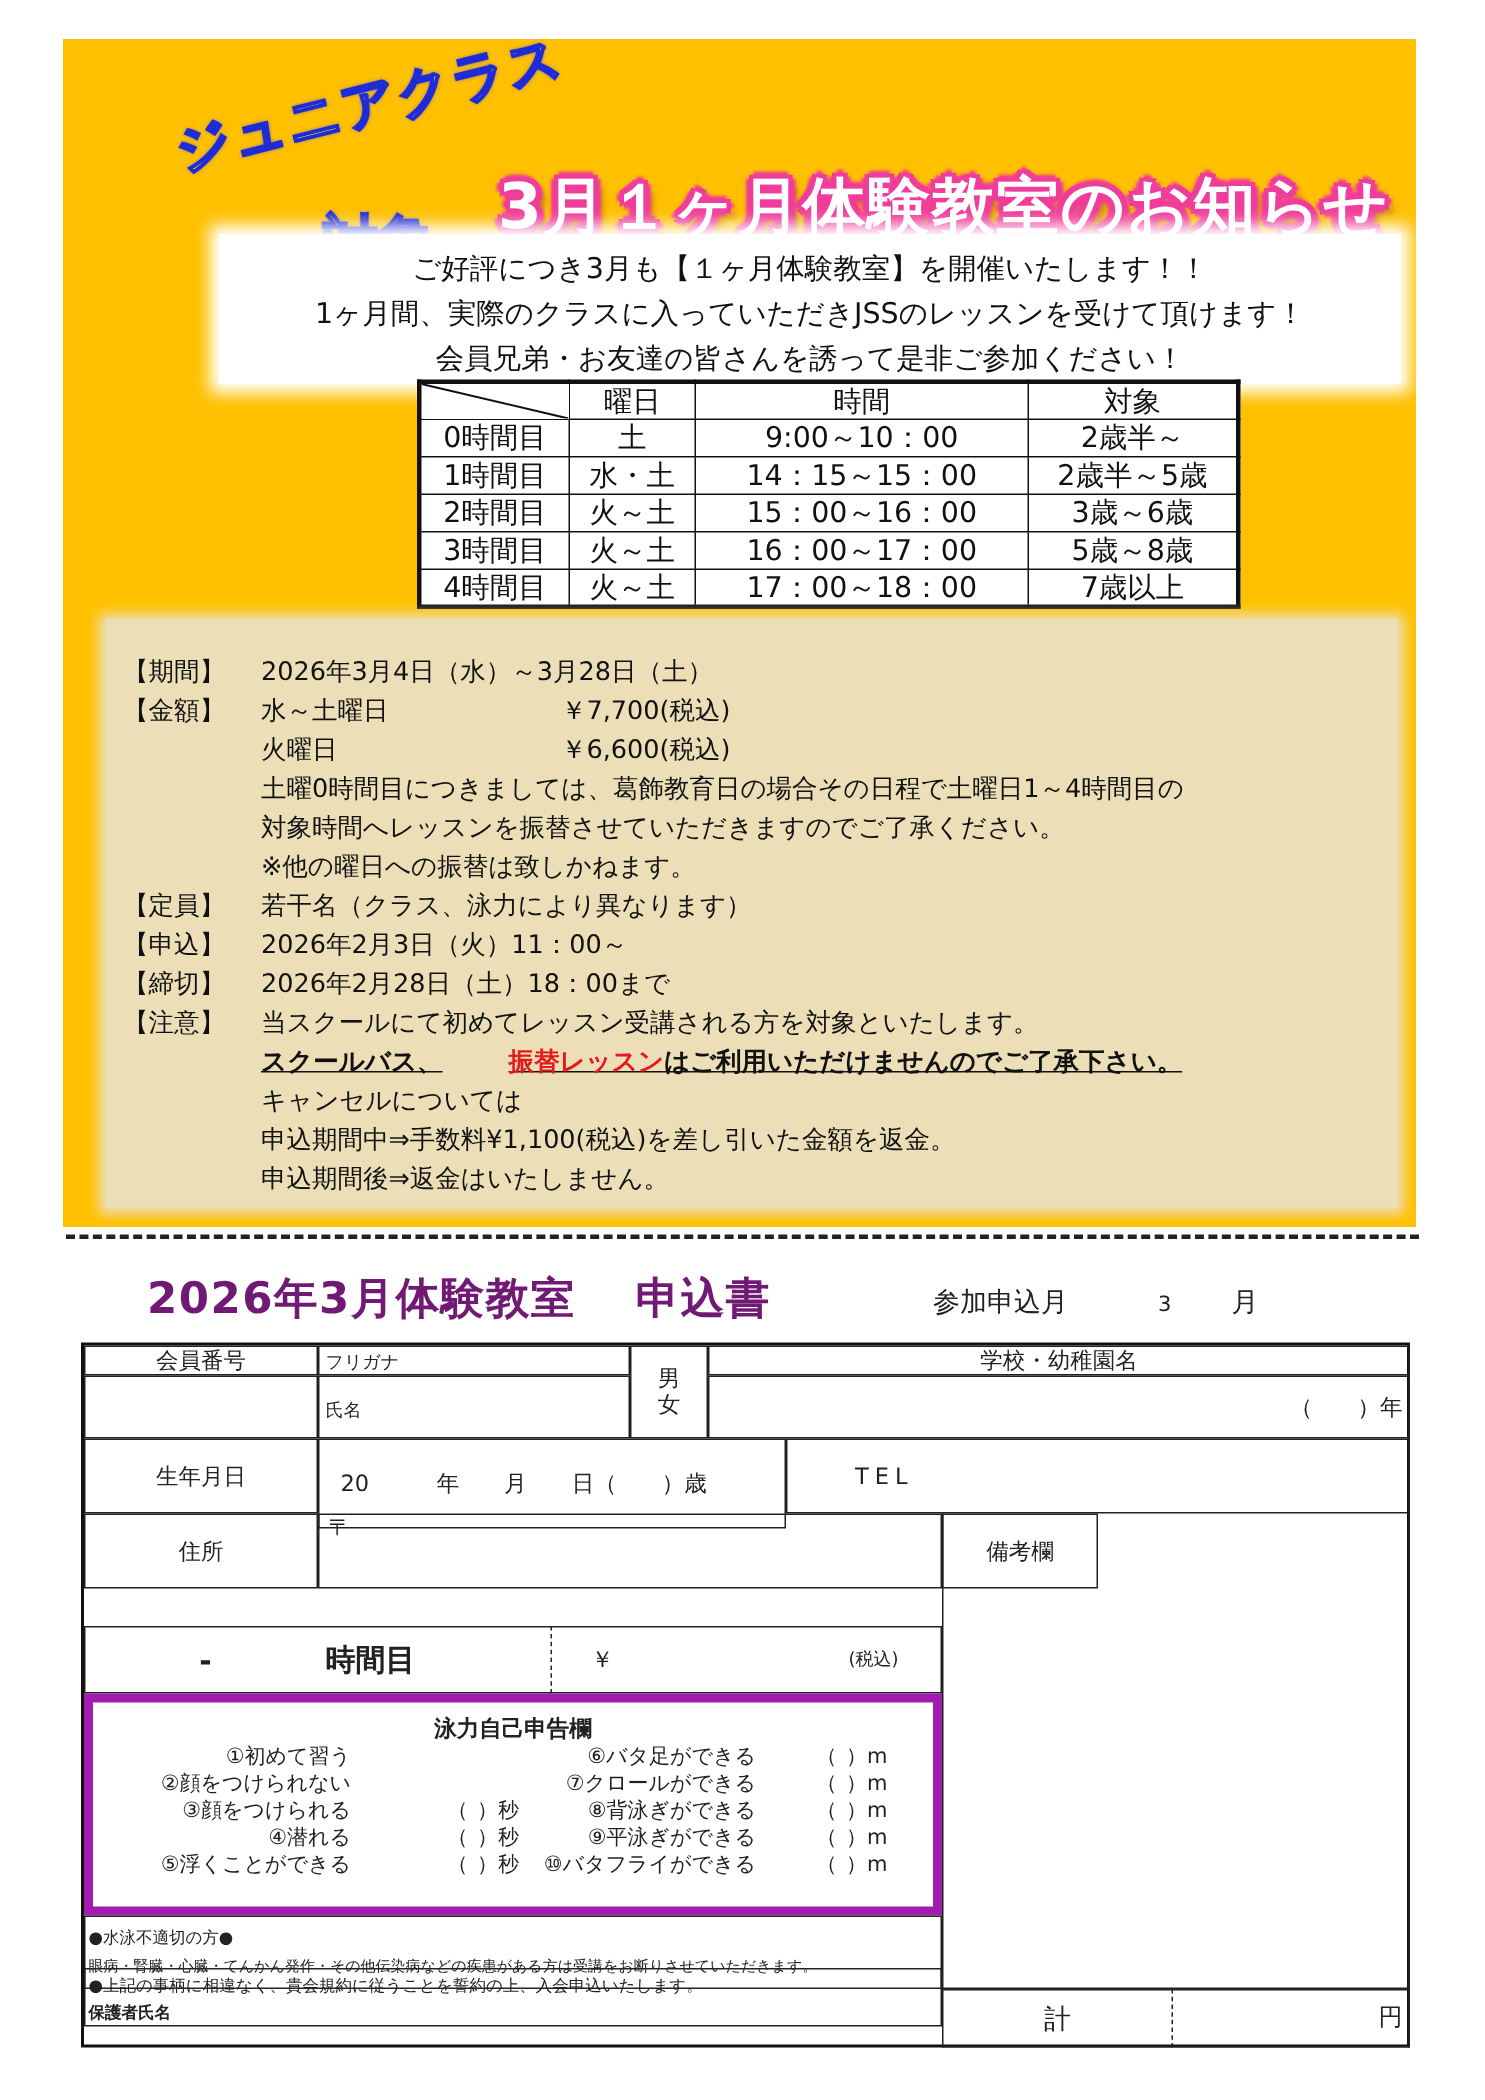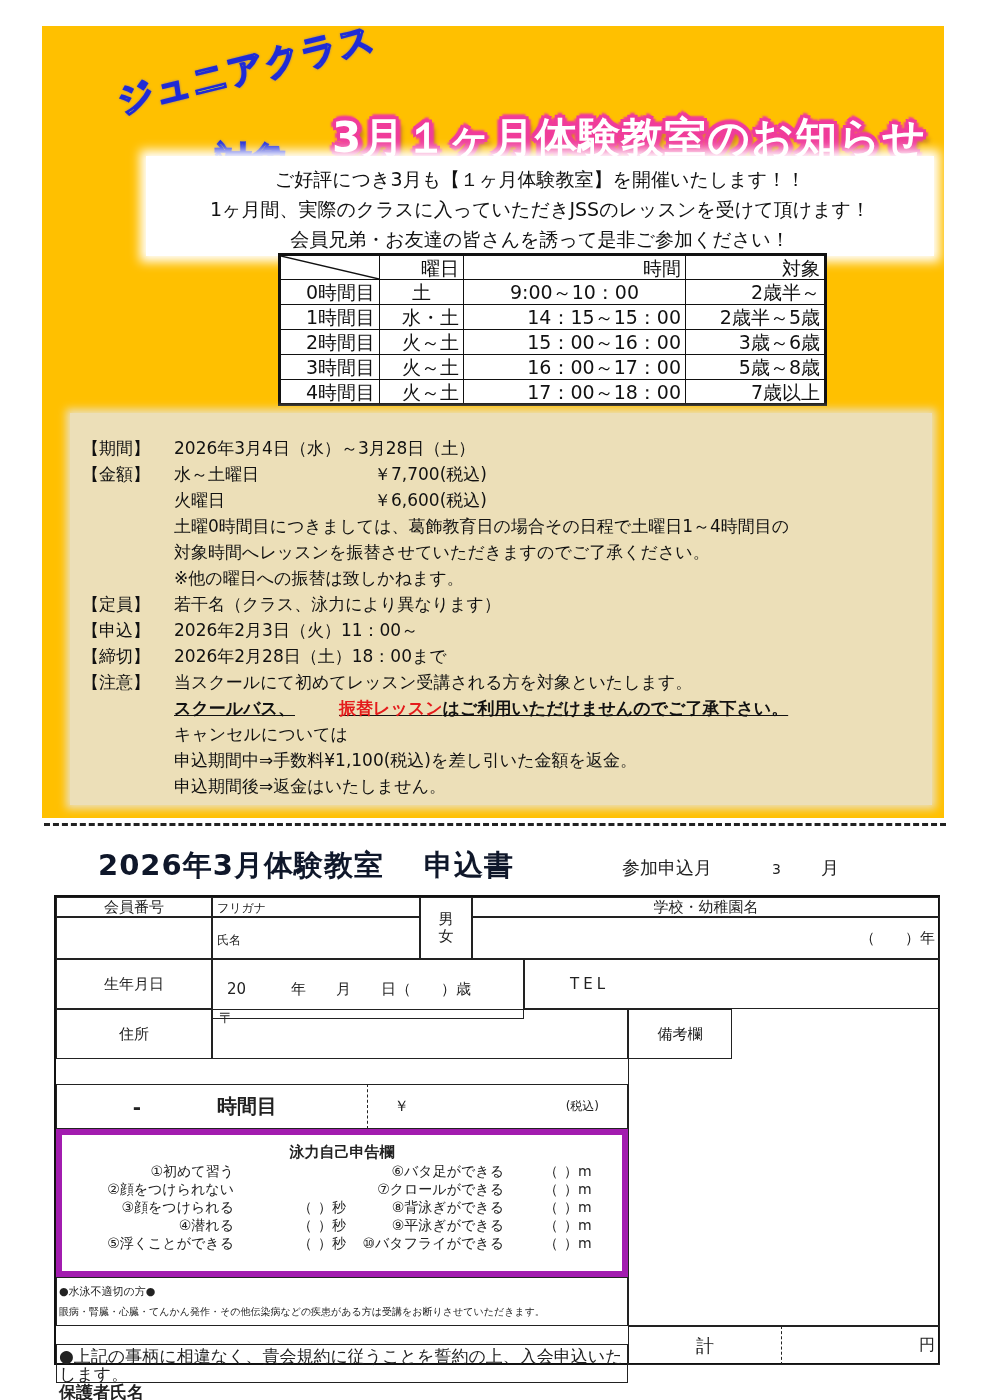--- a/index.html
+++ b/index.html
@@ -39,21 +39,21 @@
     box-shadow: 0 0 10px 6px #ffffff;
     text-align: center; font-size: 19px; line-height: 30px; padding-top: 8px;
   }
   .schedule {
     position: absolute; left: 278px; top: 253px; width: 549px;
     border-collapse: collapse; border: 3px solid #111; background: #fff;
     font-size: 19px;
   }
   .schedule td, .schedule th {
     border: 1.5px solid #111; height: 25px; padding: 0 4px; font-weight: normal;
-    text-align: right; white-space: nowrap; line-height: 22px;
+    text-align: center; white-space: nowrap; line-height: 22px;
   }
   .schedule .c0 { width: 100px; }
   .schedule .c1 { width: 84px; }
   .schedule .c2 { width: 222px; }
   .schedule .center { text-align: center; }
   .schedule .diag {
     background: linear-gradient(to top right, transparent calc(50% - 1px), transparent 50%),
                 linear-gradient(to bottom left, #fff 0%, #fff 100%);
     position: relative;
   }
@@ -75,21 +75,21 @@
 
   
   .cutline {
     position: absolute; left: 44px; top: 823px; width: 902px; height: 0;
     border-top: 3px dashed #222;
   }
 
   
   .form-title {
     position: absolute; left: 98px; top: 846px;
-    font-size: 29px; font-weight: bold; letter-spacing: 1px; color: #0f172a;
+    font-size: 29px; font-weight: bold; letter-spacing: 1px; color: #701a75;
   }
   .form-title .gap { display: inline-block; width: 40px; }
   .apply-month {
     position: absolute; left: 622px; top: 856px; font-size: 18px; color: #222;
   }
   .apply-month .m { display: inline-block; margin-left: 60px; font-size: 14px; }
   .apply-month .u { display: inline-block; margin-left: 40px; }
 
   .form { position: absolute; left: 54px; top: 895px; width: 886px; height: 470px; border: 2px solid #111; font-size: 15px; color: #222; }
   .cell { position: absolute; border: 1px solid #222; }
@@ -321,21 +321,21 @@
           </div>
       </div>
     </div>
   </div>
 
   <div class="cell" style="left:0;top:380px;width:572px;height:49px;padding:4px 2px;font-size:11px;line-height:20px;">
     <div>●水泳不適切の方●</div>
     <div style="font-size:10px;">眼病・腎臓・心臓・てんかん発作・その他伝染病などの疾患がある方は受講をお断りさせていただきます。</div>
   </div>
 
-  <div class="cell" style="left:0;top:447px;width:572px;height:39px;padding:2px 2px;font-size:17px;line-height:18px;">
+  <div class="cell" style="left:0;top:415px;width:572px;height:39px;padding:2px 2px;font-size:11px;line-height:18px;">
     <div>●上記の事柄に相違なく、貴会規約に従うことを誓約の上、入会申込いたします。</div>
     <div style="font-weight:bold;">保護者氏名</div>
   </div>
   <div class="cell dash-r" style="left:572px;top:429px;width:154px;height:39px;display:flex;align-items:center;justify-content:center;font-size:18px;">
       <span>計</span>
     </div>
   <div class="cell" style="left:726px;top:429px;width:158px;height:39px;display:flex;align-items:center;justify-content:flex-end;padding-right:4px;font-size:16px;border-left:none;">
       <span>円</span>
     </div>
 </div>

